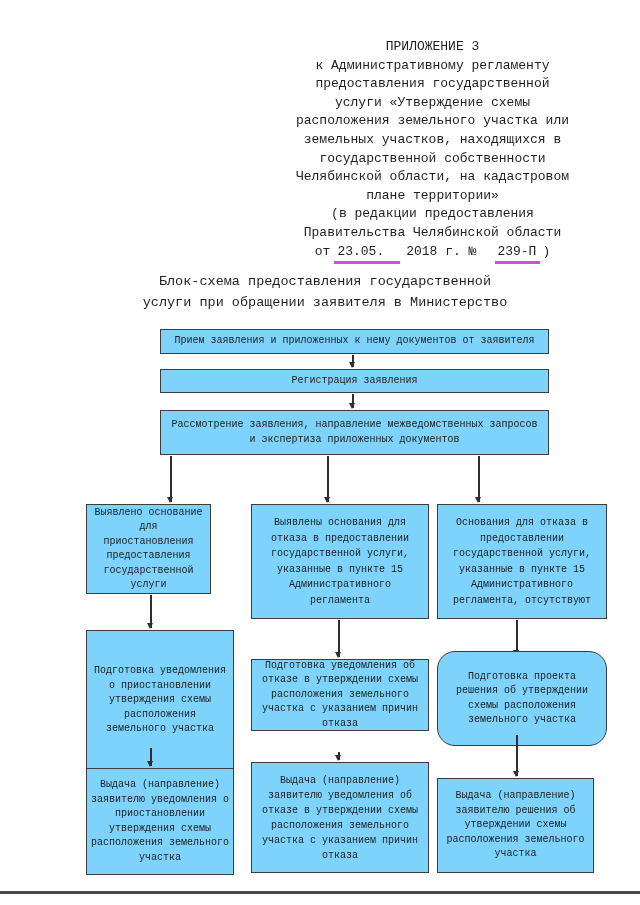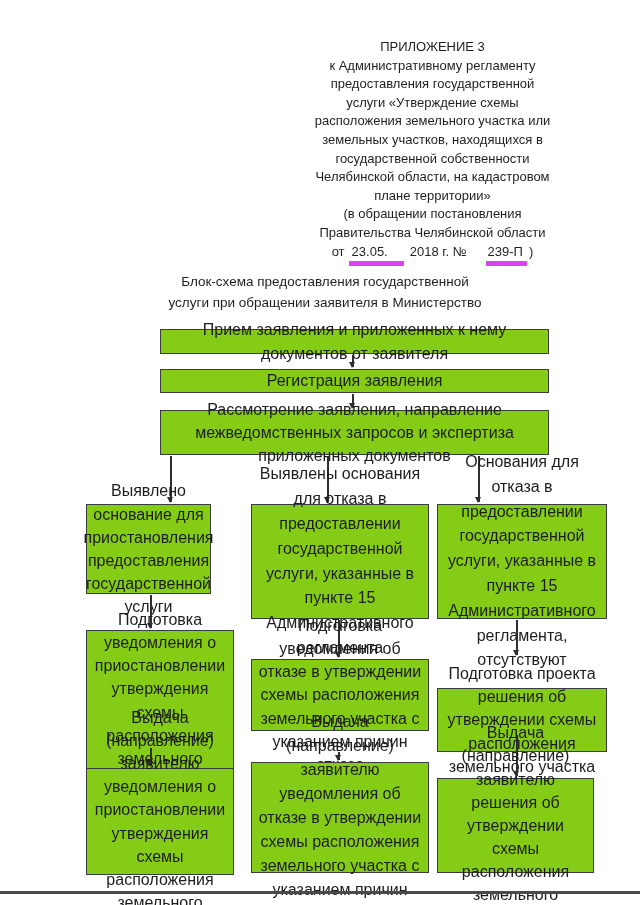--- a/index.html
+++ b/index.html
@@ -1,50 +1,50 @@
 <!DOCTYPE html>
 <html><head>
 <meta charset="utf-8">
 <style>
   html,body{margin:0;padding:0;background:#ffffff;}
   .page{
     position:relative;width:640px;height:905px;background:#ffffff;overflow:hidden;
-    font-family:Liberation Sans, sans-serif;color:#1d1d1d;
+    font-family:Liberation Mono, monospace;color:#1d1d1d;
   }
   
   .header{
     position:absolute;left:225px;top:38px;width:415px;text-align:center;
     font-size:13px;line-height:18.6px;color:#1f1f1f;
   }
   .hline{white-space:nowrap;}
-  .u{border-bottom:5px solid #d946ef;}
+  .u{border-bottom:3px solid #d946ef;}
   .u-date{padding:0 16px 0 3px;margin:0 6px 0 4px;display:inline-block;}
   .u-num{padding:0 4px 0 2px;margin:0 2px 0 19px;display:inline-block;}
   
   .subtitle{
     position:absolute;left:95px;top:271px;width:460px;text-align:center;
     font-size:13.5px;line-height:21px;color:#1f1f1f;
   }
   
   .fbox{
-    position:absolute;border:1.2px solid #3c3c3c;background:#84cc16;
+    position:absolute;border:1.2px solid #3c3c3c;background:#7dd3fc;
     display:flex;align-items:center;justify-content:center;text-align:center;
-    box-sizing:border-box;padding:2px 6px;font-size:16px;line-height:1.45;color:#1d1d1d;
+    box-sizing:border-box;padding:2px 6px;font-size:10px;line-height:1.45;color:#1d1d1d;
   }
   .bx-t1{left:160px;top:329px;width:389px;height:25px;}
   .bx-t2{left:160px;top:369px;width:389px;height:24px;}
   .bx-t3{left:160px;top:410px;width:389px;height:45px;}
   .bx-a1{left:86px;top:504px;width:125px;height:90px;}
   .bx-a2{left:86px;top:630px;width:148px;height:141px;}
   .bx-a3{left:86px;top:768px;width:148px;height:107px;padding:2px 3px;}
   .bx-b1{left:251px;top:504px;width:178px;height:115px;line-height:1.55;}
   .bx-b2{left:251px;top:659px;width:178px;height:72px;}
   .bx-b3{left:251px;top:762px;width:178px;height:111px;line-height:1.5;}
   .bx-c1{left:437px;top:504px;width:170px;height:115px;line-height:1.55;}
-  .bx-c2{left:437px;top:688px;width:170px;height:64px;}
+  .bx-c2{left:437px;top:651px;width:170px;height:95px;border-radius:18px;}
   .bx-c3{left:437px;top:778px;width:157px;height:95px;}
   
   .arrow{position:absolute;width:1.5px;background:#2e2e2e;}
   .arrow::after{
     content:"";position:absolute;left:-3px;bottom:-1px;width:0;height:0;
     border-left:3.8px solid transparent;border-right:3.8px solid transparent;
     border-top:6.5px solid #2e2e2e;
   }
   .ar-t1{left:352px;top:355px;height:12px;}
   .ar-t2{left:352px;top:394px;height:14px;}
@@ -68,21 +68,21 @@
   <div class="header">
     <div class="hline">ПРИЛОЖЕНИЕ 3</div>
     <div class="hline">к Административному регламенту</div>
     <div class="hline">предоставления государственной</div>
     <div class="hline">услуги «Утверждение схемы</div>
     <div class="hline">расположения земельного участка или</div>
     <div class="hline">земельных участков, находящихся в</div>
     <div class="hline">государственной собственности</div>
     <div class="hline">Челябинской области,  на кадастровом</div>
     <div class="hline">плане территории»</div>
-    <div class="hline">(в обращении постановления</div>
+    <div class="hline">(в редакции предоставления</div>
     <div class="hline">Правительства Челябинской области</div>
     <div class="hline">
       <span>от</span><span class="u u-date">23.05.</span><span>2018 г. №</span><span class="u u-num">239-П</span><span>)</span>
     </div>
   </div>
 
   <div class="subtitle">
     <div>Блок-схема предоставления государственной</div>
     <div>услуги при обращении заявителя в Министерство</div>
   </div>

